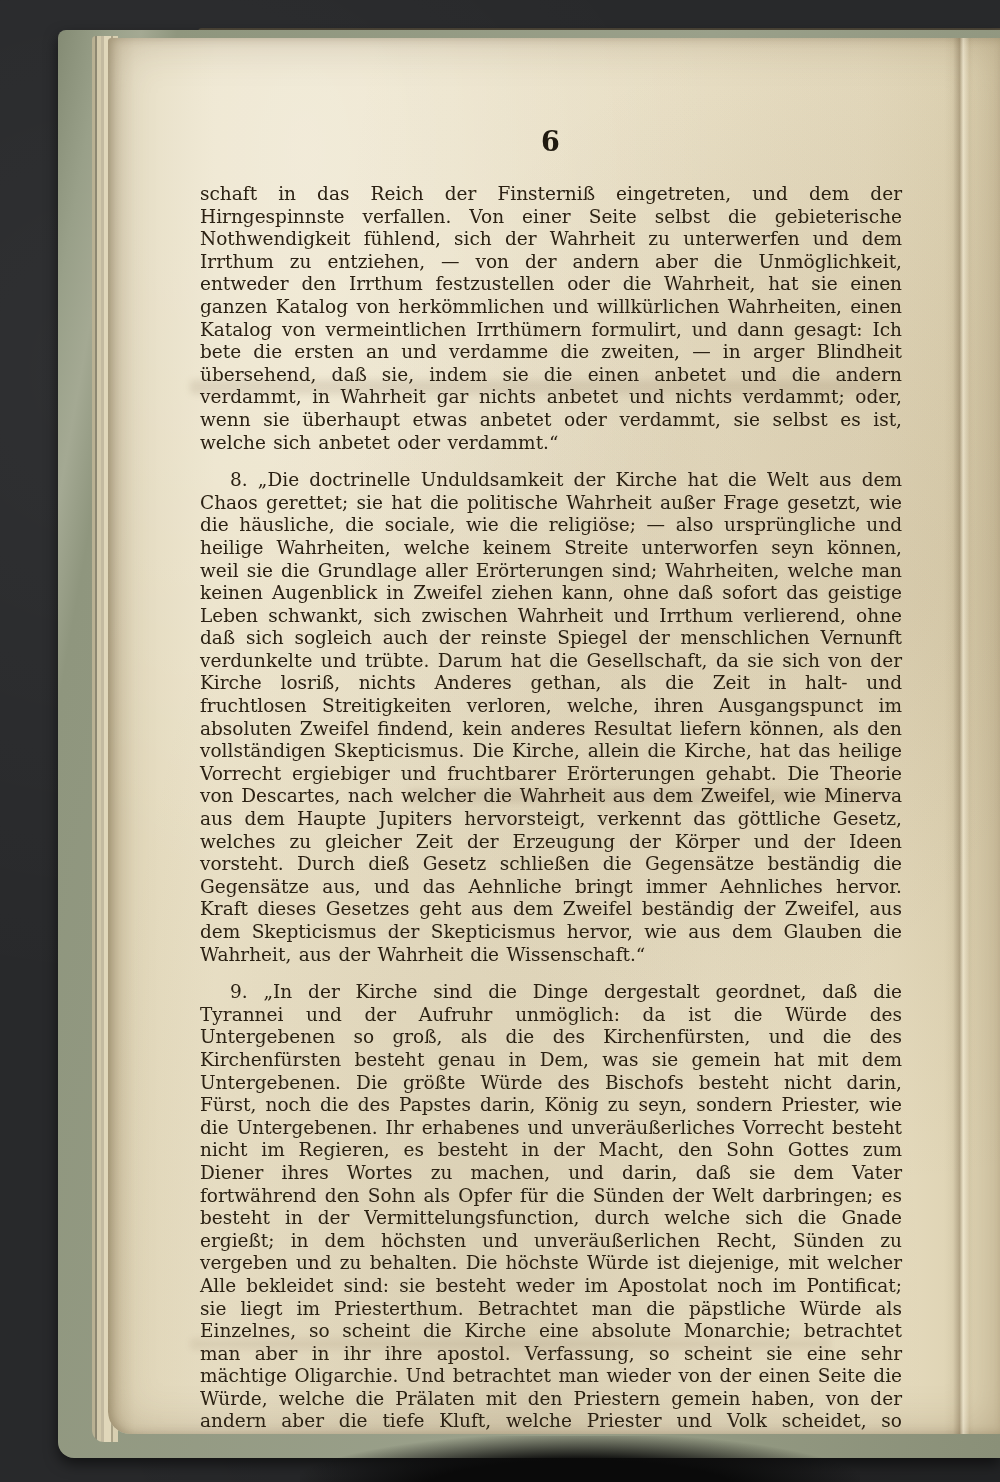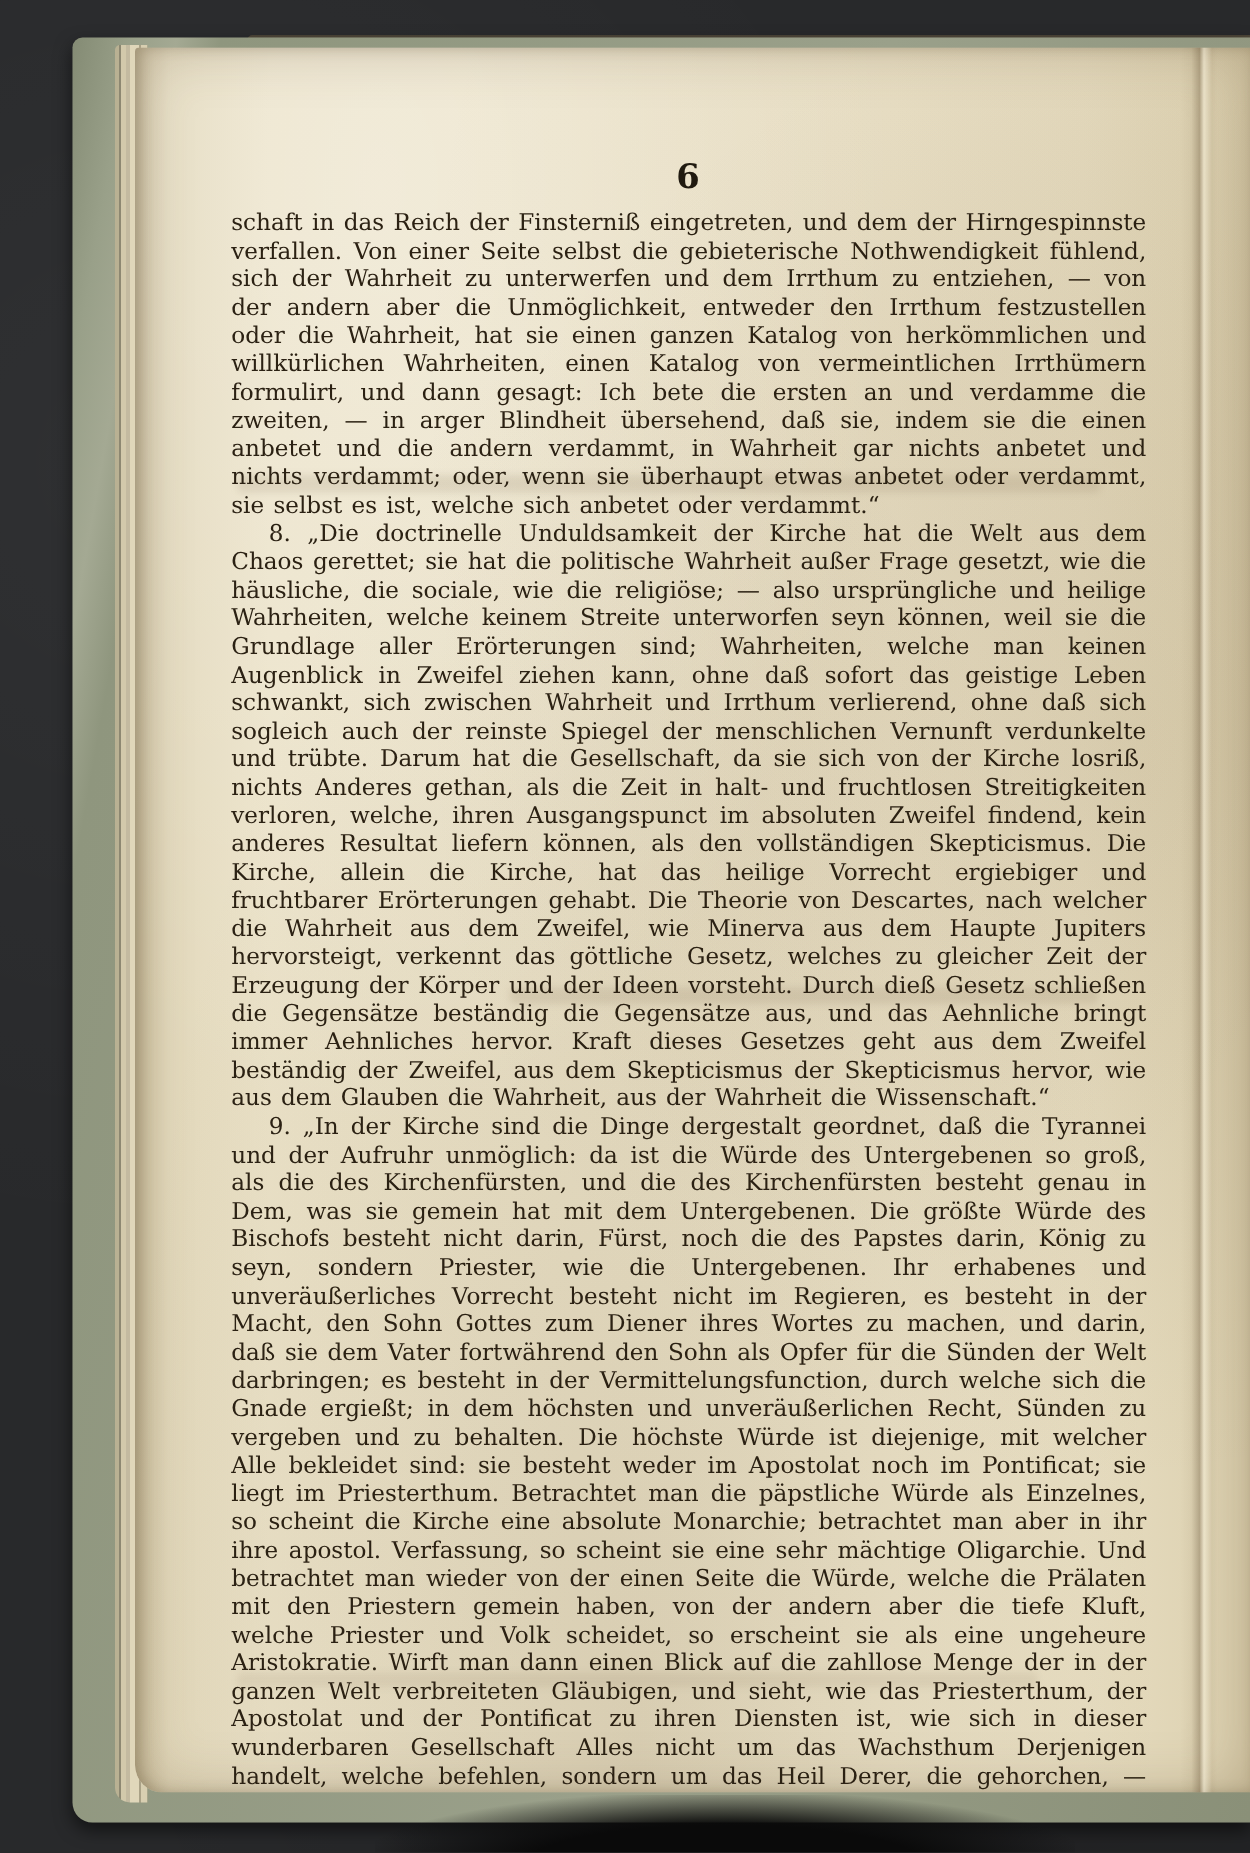--- a/index.html
+++ b/index.html
@@ -55,21 +55,21 @@
   .page-number{
     position:absolute;left:77px;top:88px;width:732px;
     text-align:center;font-size:27px;font-weight:bold;color:#201a10;
     letter-spacing:1px;
   }
   .text-block{
     position:absolute;left:77px;top:130px;width:732px;
     font-size:18.5px;line-height:22.6px;color:#2b2113;
     text-align:justify;word-spacing:1.5px;
   }
-  .para{margin:0;}
+  .para{margin:15px;}
   .para.indent{text-indent:30px;}
   
   .ghost{
     position:absolute;background:rgba(118,102,70,.14);filter:blur(3px);
     border-radius:4px;pointer-events:none;
   }
   .ghost.g1{left:82px;top:342px;width:690px;height:14px;}
   .ghost.g2{left:300px;top:752px;width:470px;height:13px;}
   .ghost.g3{left:82px;top:1300px;width:640px;height:12px;opacity:.7;}
   

